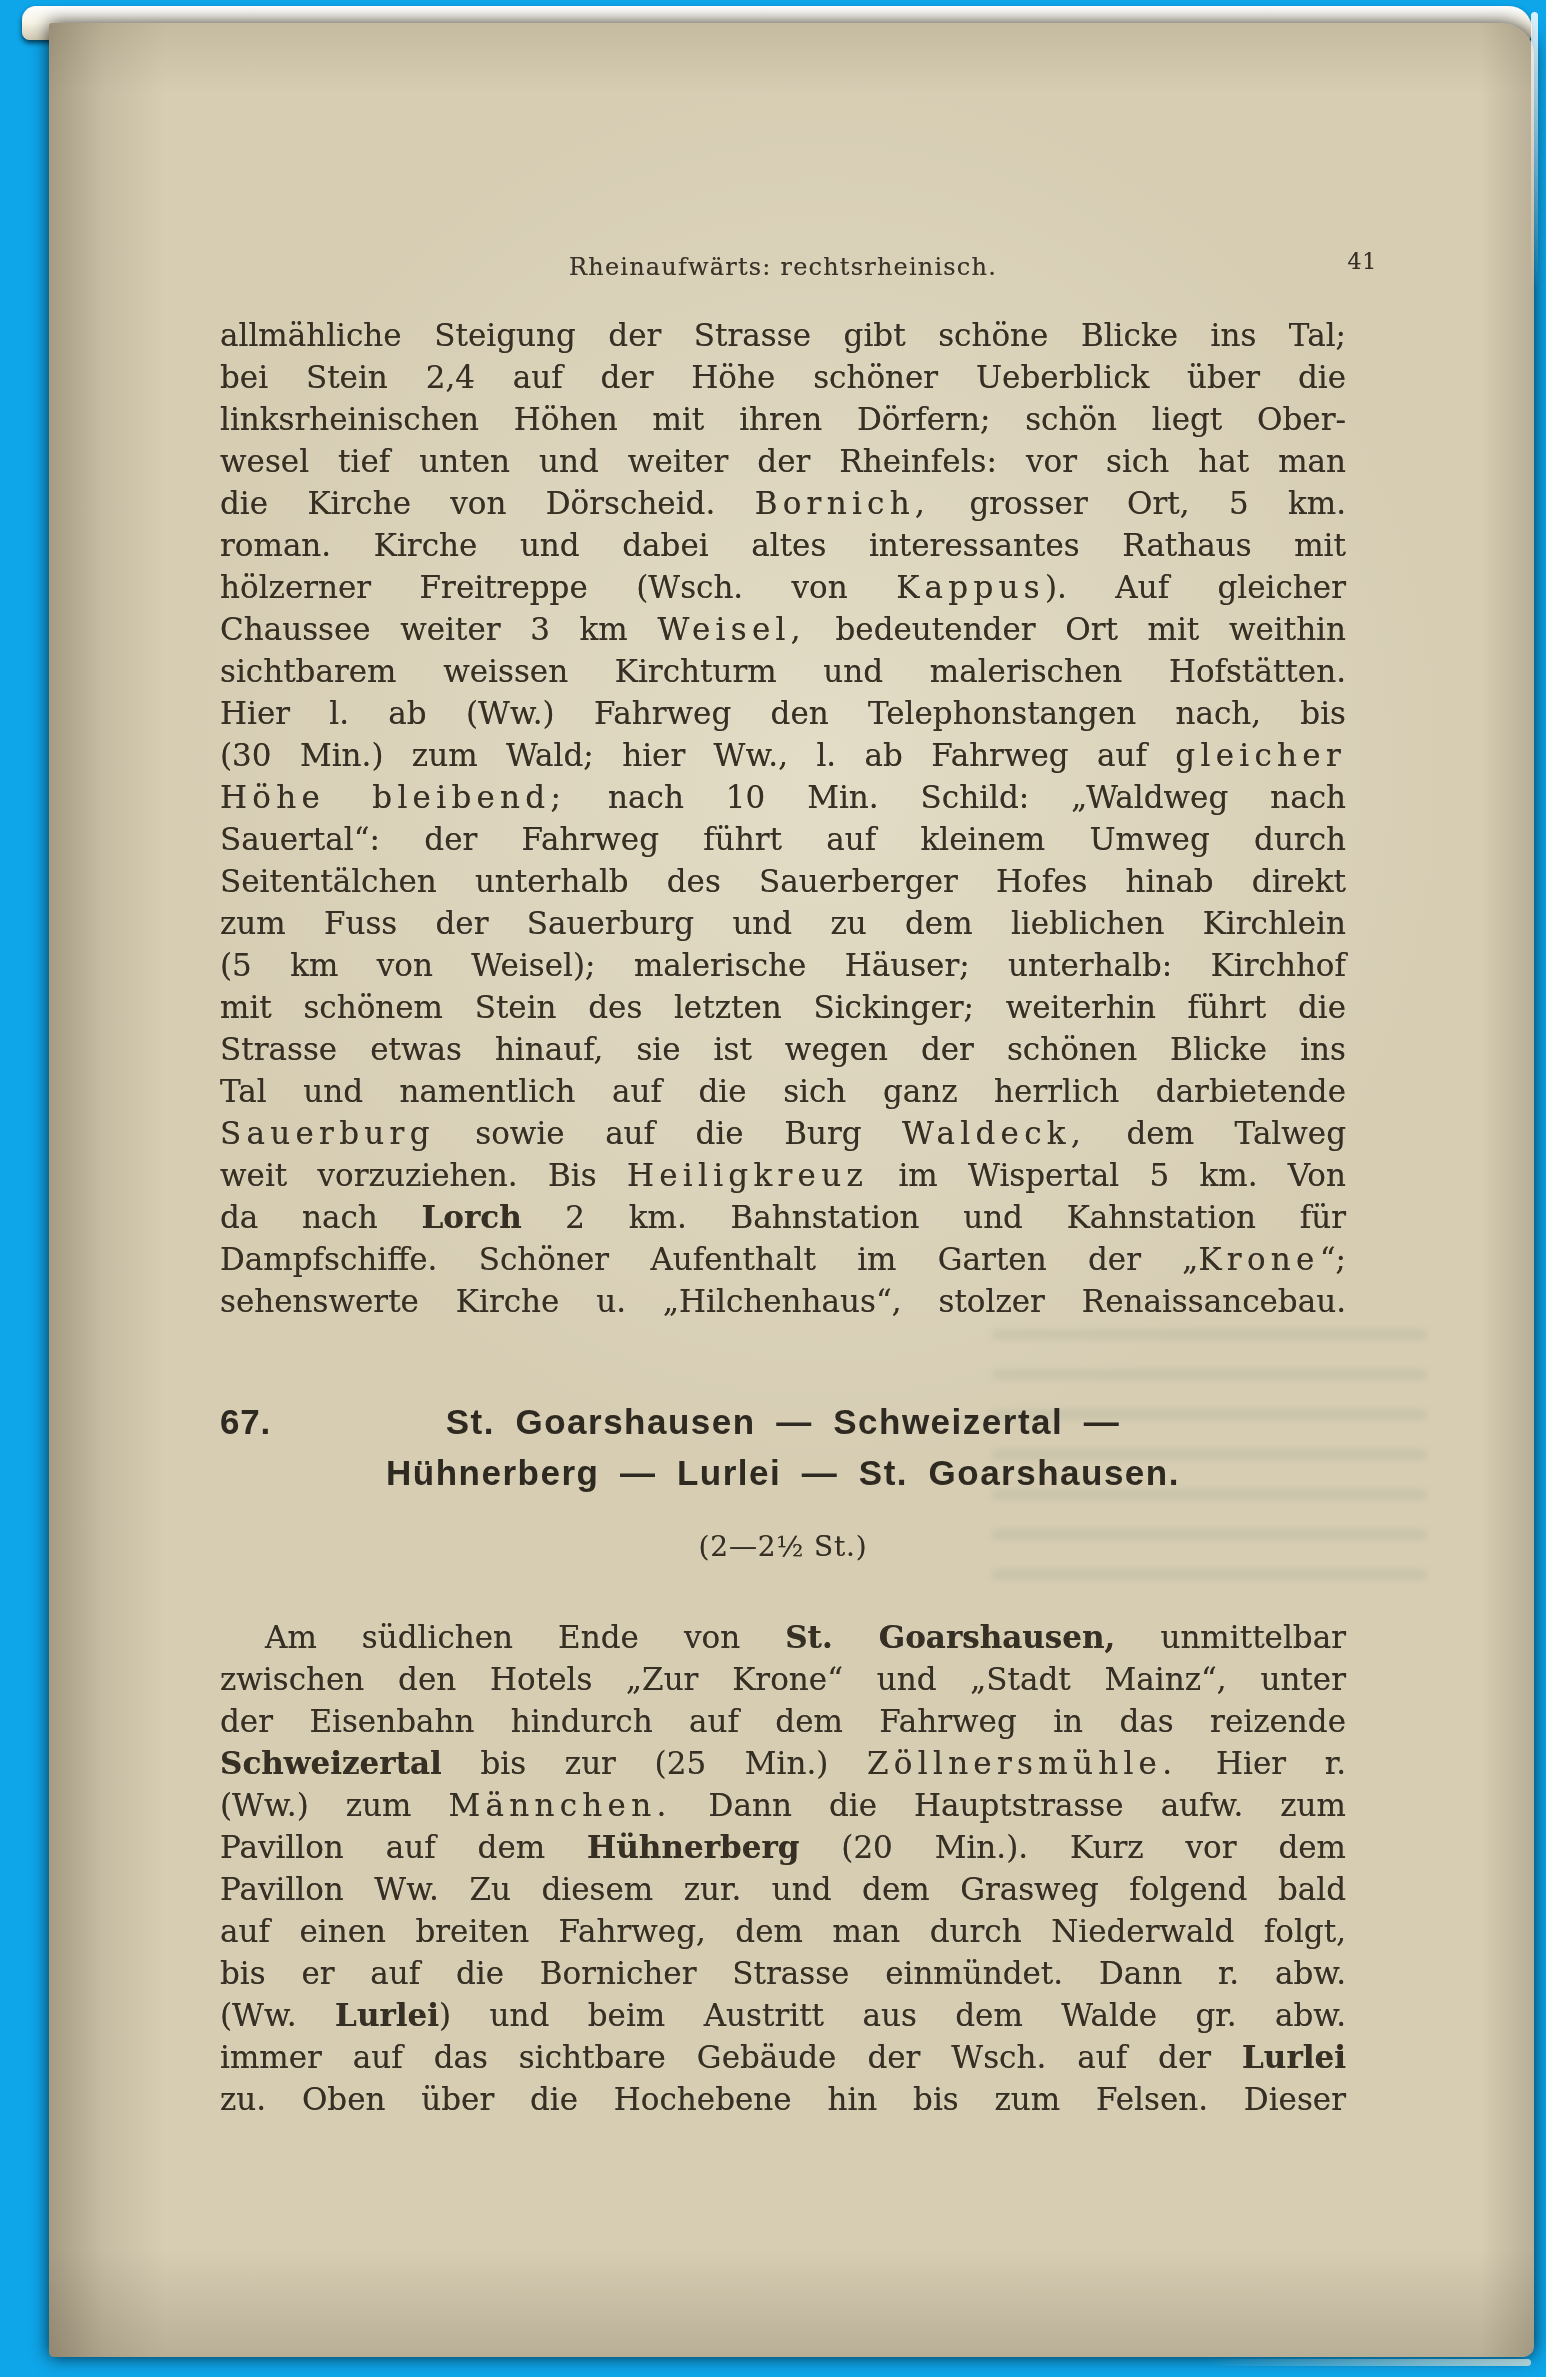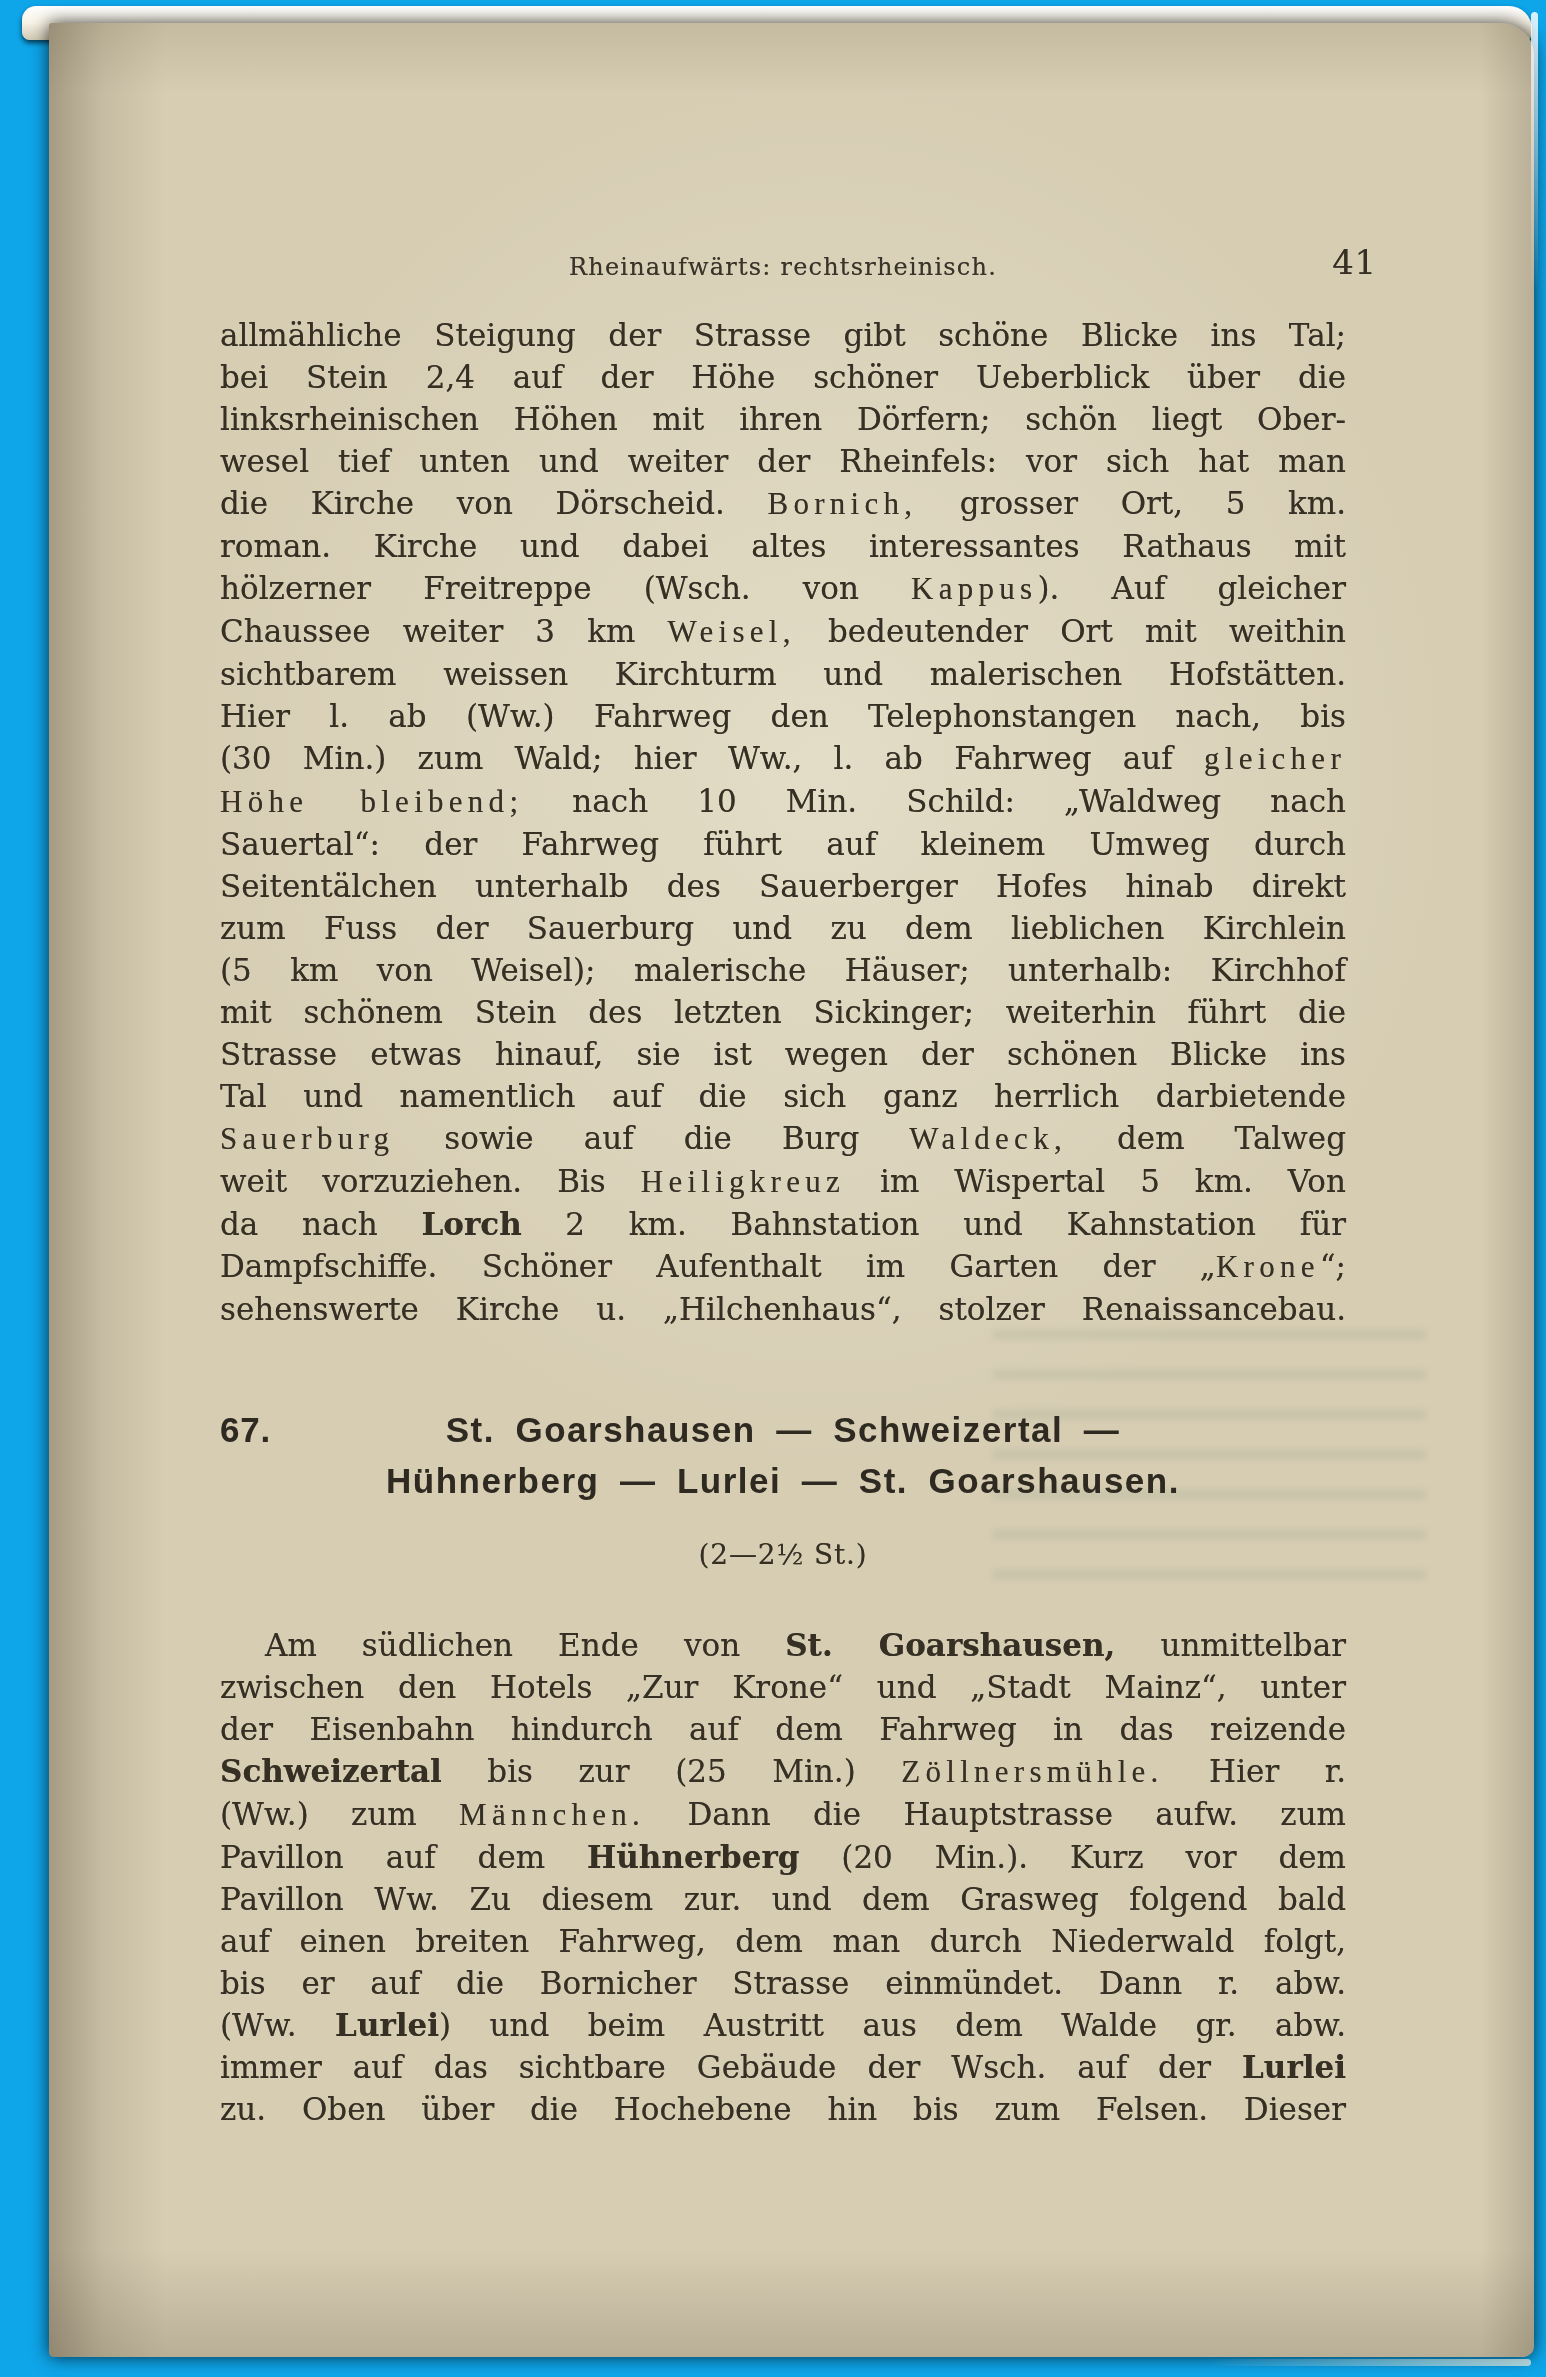--- a/index.html
+++ b/index.html
@@ -74,32 +74,32 @@
     font-size: 24px;
   }
   .running-title {
     text-align: center;
     letter-spacing: 1.2px;
     color: #3a332a;
   }
   .page-number {
     position: absolute;
     right: -31px; top: -4.6px;
-    font-size: 34px;
+    font-size: 22px;
     letter-spacing: 0.8px;
   }
   .paragraph { width: 100%; }
   .line {
     text-align: justify;
     text-align-last: justify;
     text-justify: inter-word;
   }
   .line.indent { text-indent: 45px; margin-top: 48px; }
   .bold { font-weight: bold; }
-  .sperr { letter-spacing: 0.17em; font-family: Liberation Serif, serif; }
+  .sperr { letter-spacing: 0.17em; }
   .section-heading {
     position: relative;
     margin-top: 74px;
     font-family: "Liberation Sans", sans-serif;
     font-weight: bold;
     color: #2e2921;
     text-align: center;
     font-size: 35px;
     line-height: 51px;
     letter-spacing: 1.5px;

